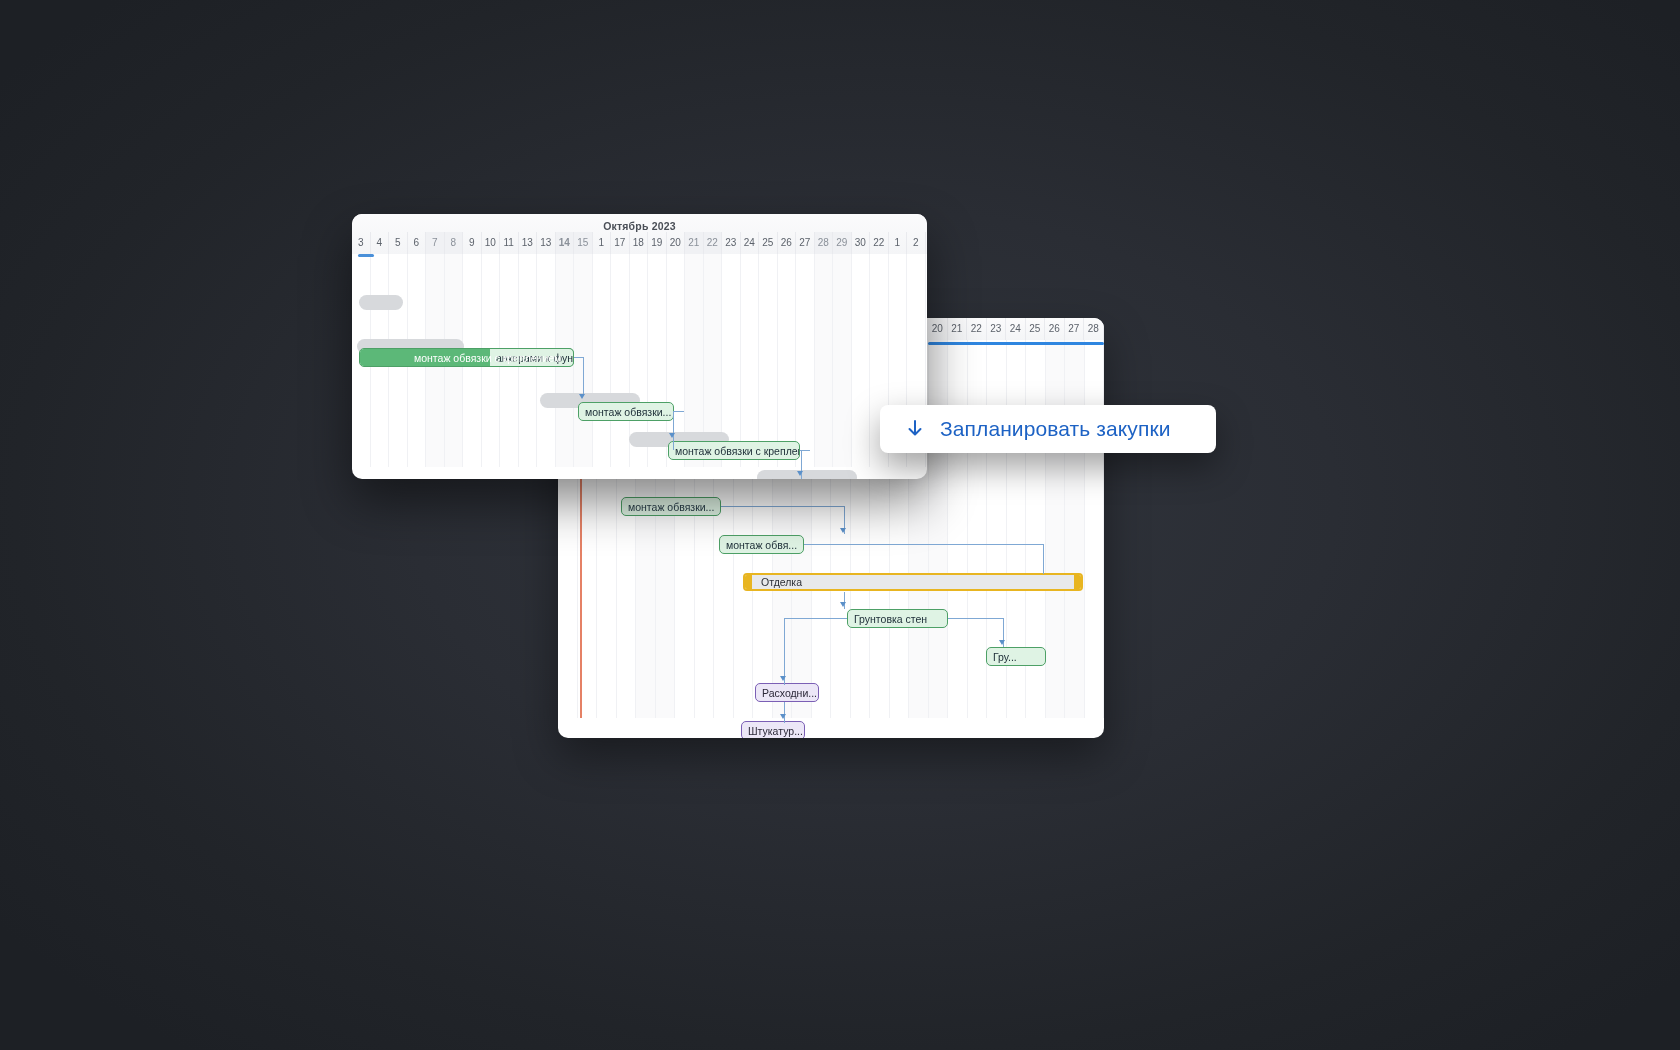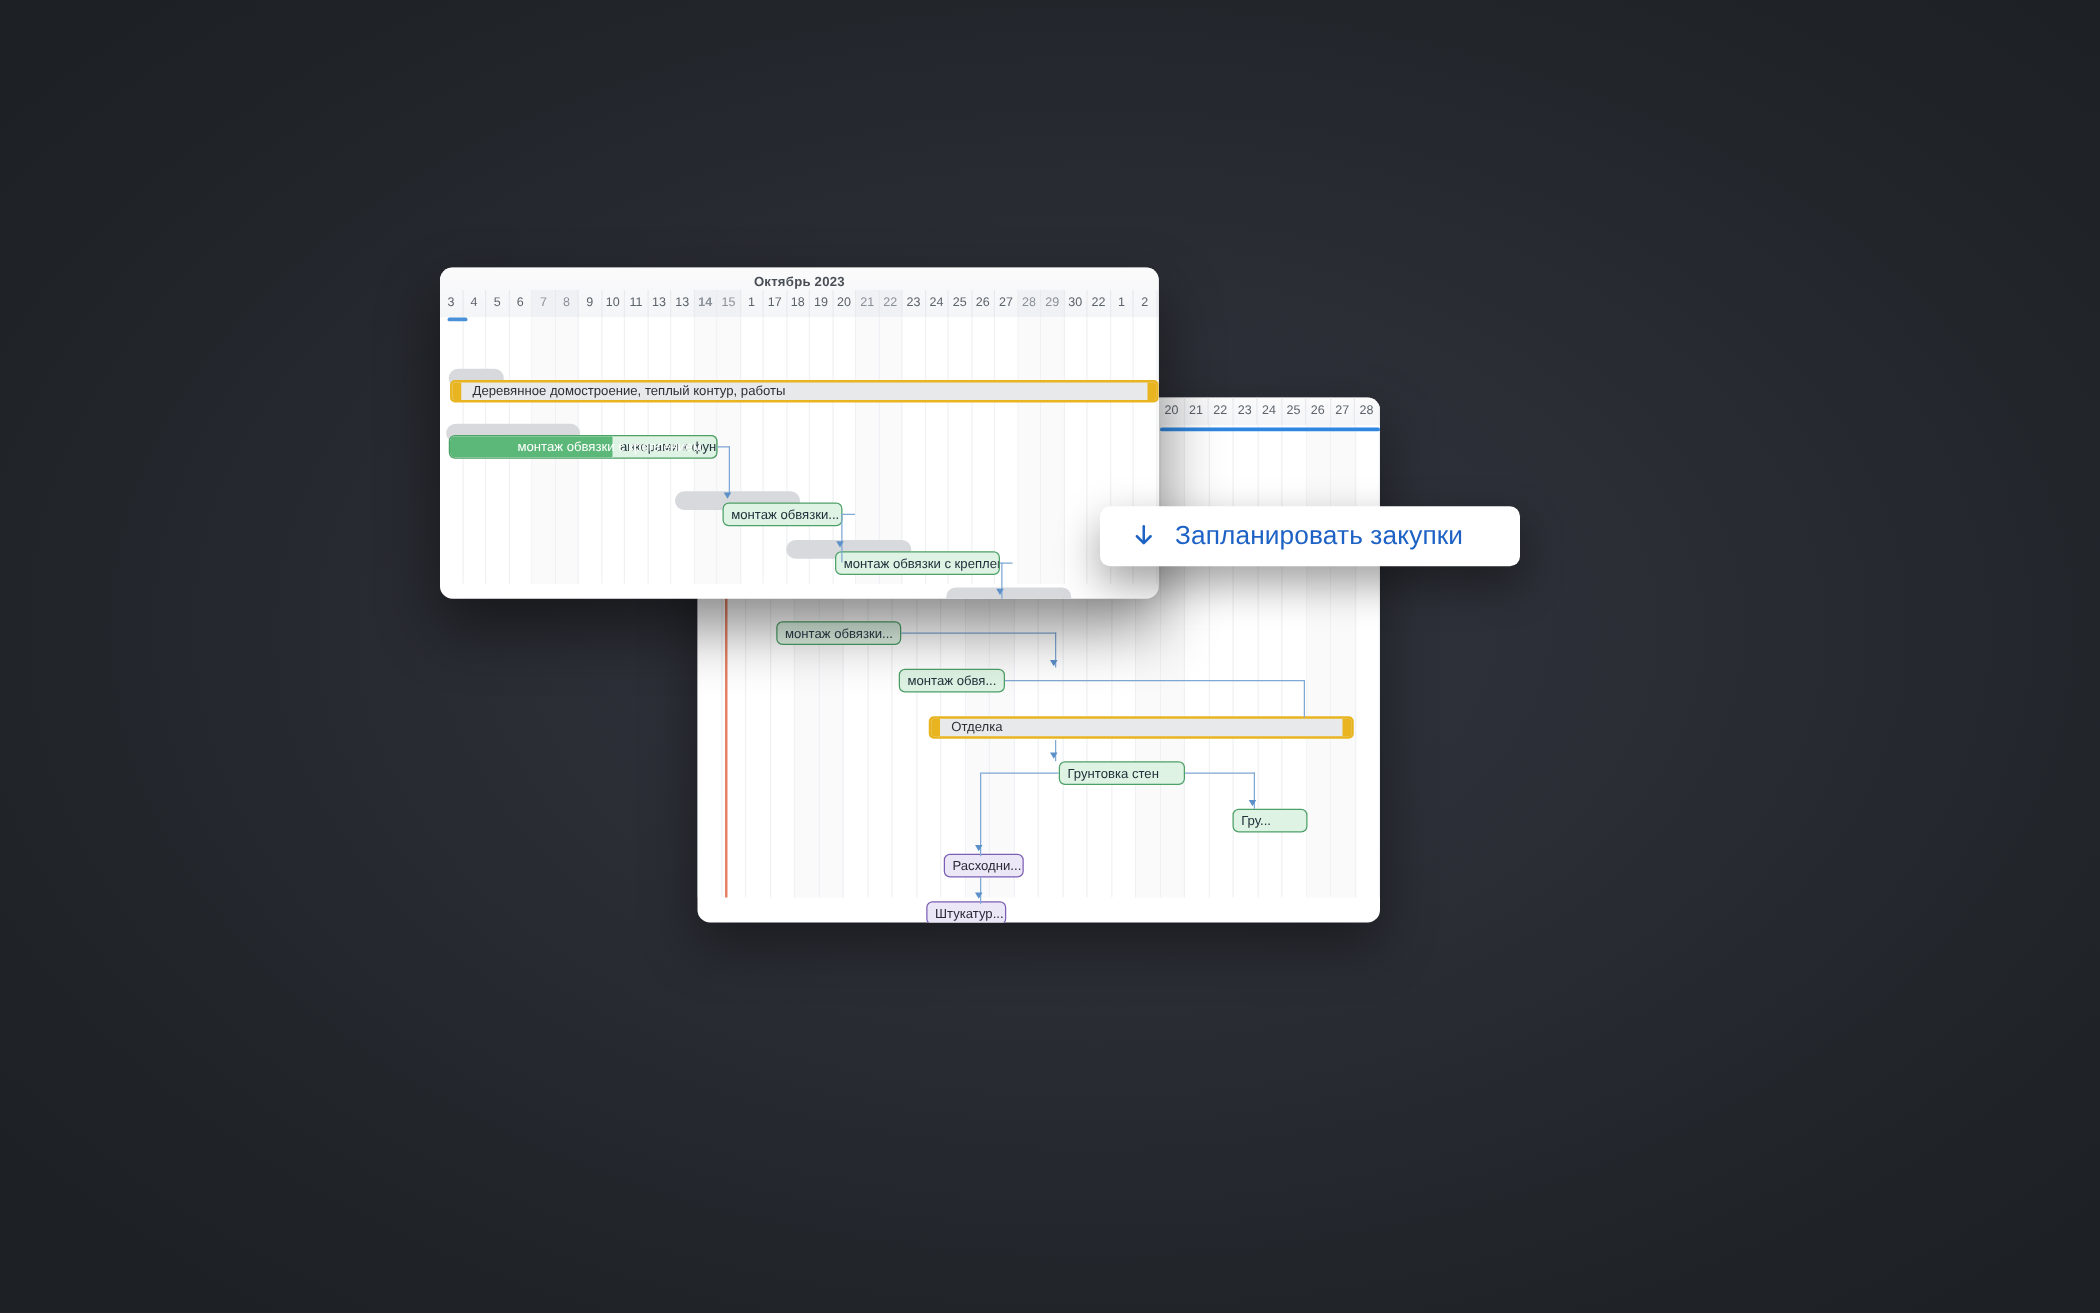--- a/index.html
+++ b/index.html
@@ -418,23 +418,20 @@
           <div class="col weekend" style="width: 18.5px;"></div>
           <div class="col weekend" style="width: 18.5px;"></div>
           <div class="col" style="width: 18.5px;"></div>
           <div class="col" style="width: 18.5px;"></div>
           <div class="col" style="width: 18.5px;"></div>
           <div class="col" style="width: 18.5px;"></div>
         </div>
       <div class="tick-mark"></div>
 
       <div class="ghost" style="left:7px; top:41px; width:44px;"></div>
-      <div class="bar summary" style="left:8px; top:50px; width:567px;">
-        <span class="bar-label">Деревянное домостроение, теплый контур, работы</span>
-      </div>
 
       <div class="ghost" style="left:5px; top:85px; width:107px;"></div>
       <div class="bar task has-prog" style="left:7px; top:94px; width:215px;">
         <div class="prog" style="width:138px;"></div>
         <span class="bar-label">
           <span>монтаж обвязки с креплением</span>
         </span>
       </div>
       <div class="bar" style="left:138px; top:94px; width:84px; background:#dff3e4; border:1.3px solid #4da066; border-left:none; border-radius:0 5px 5px 0; color:#20313a;">
         <span class="bar-label">анкерами к фун...</span>

